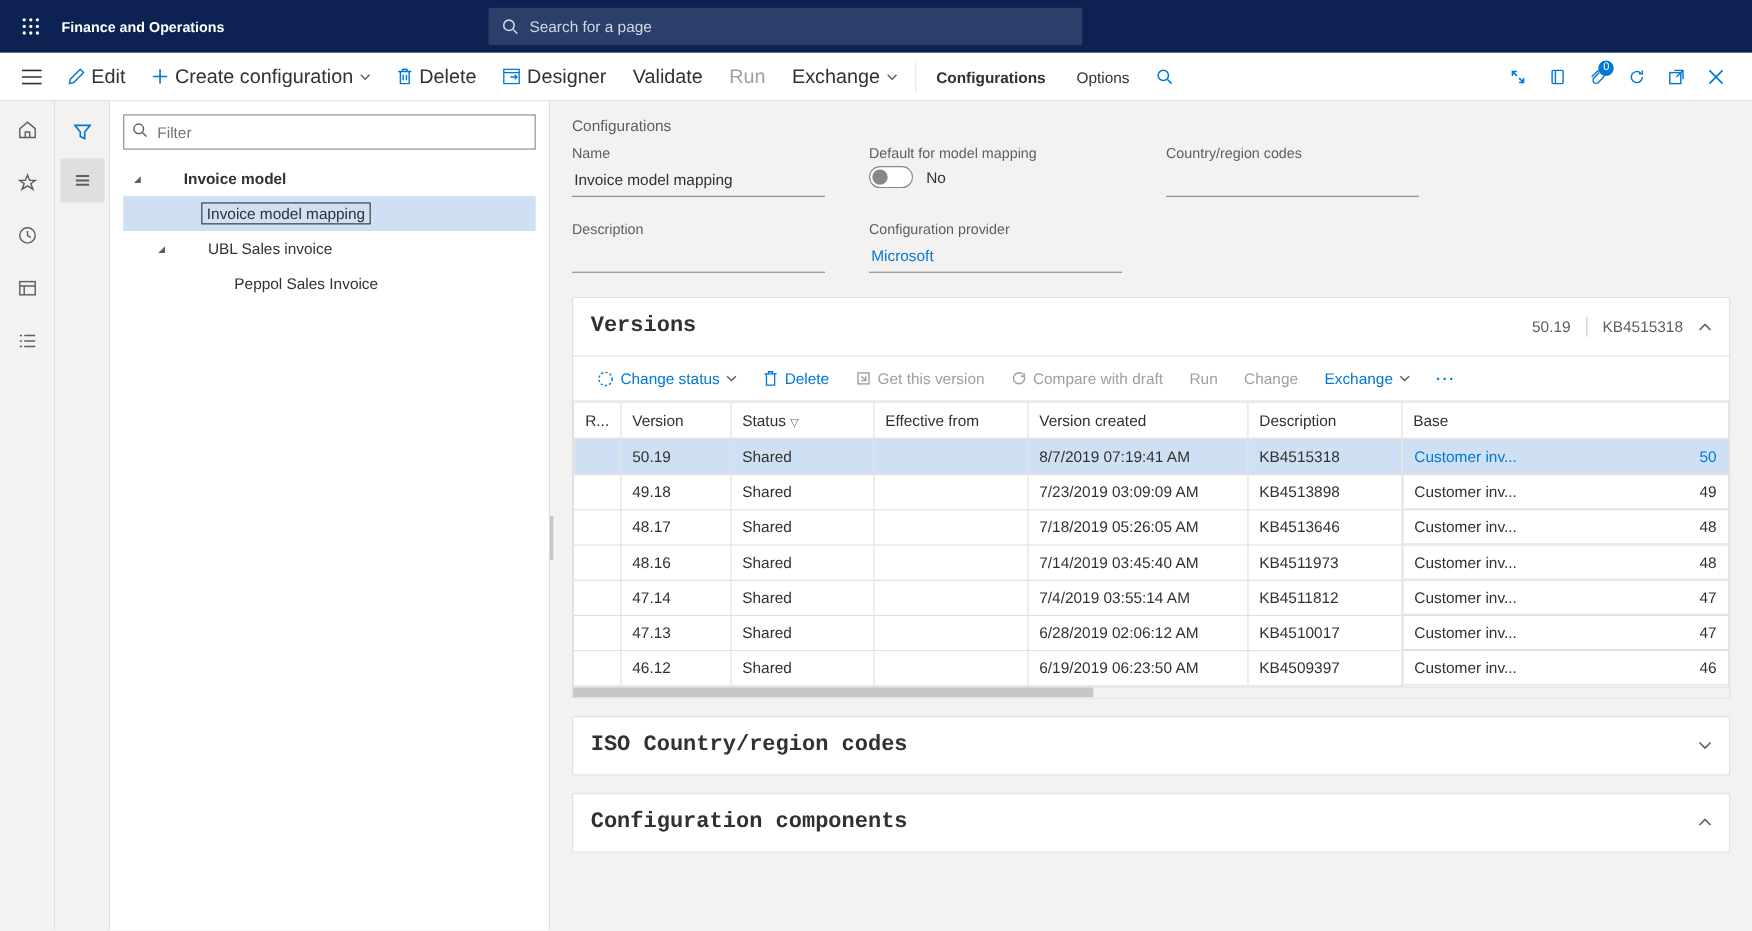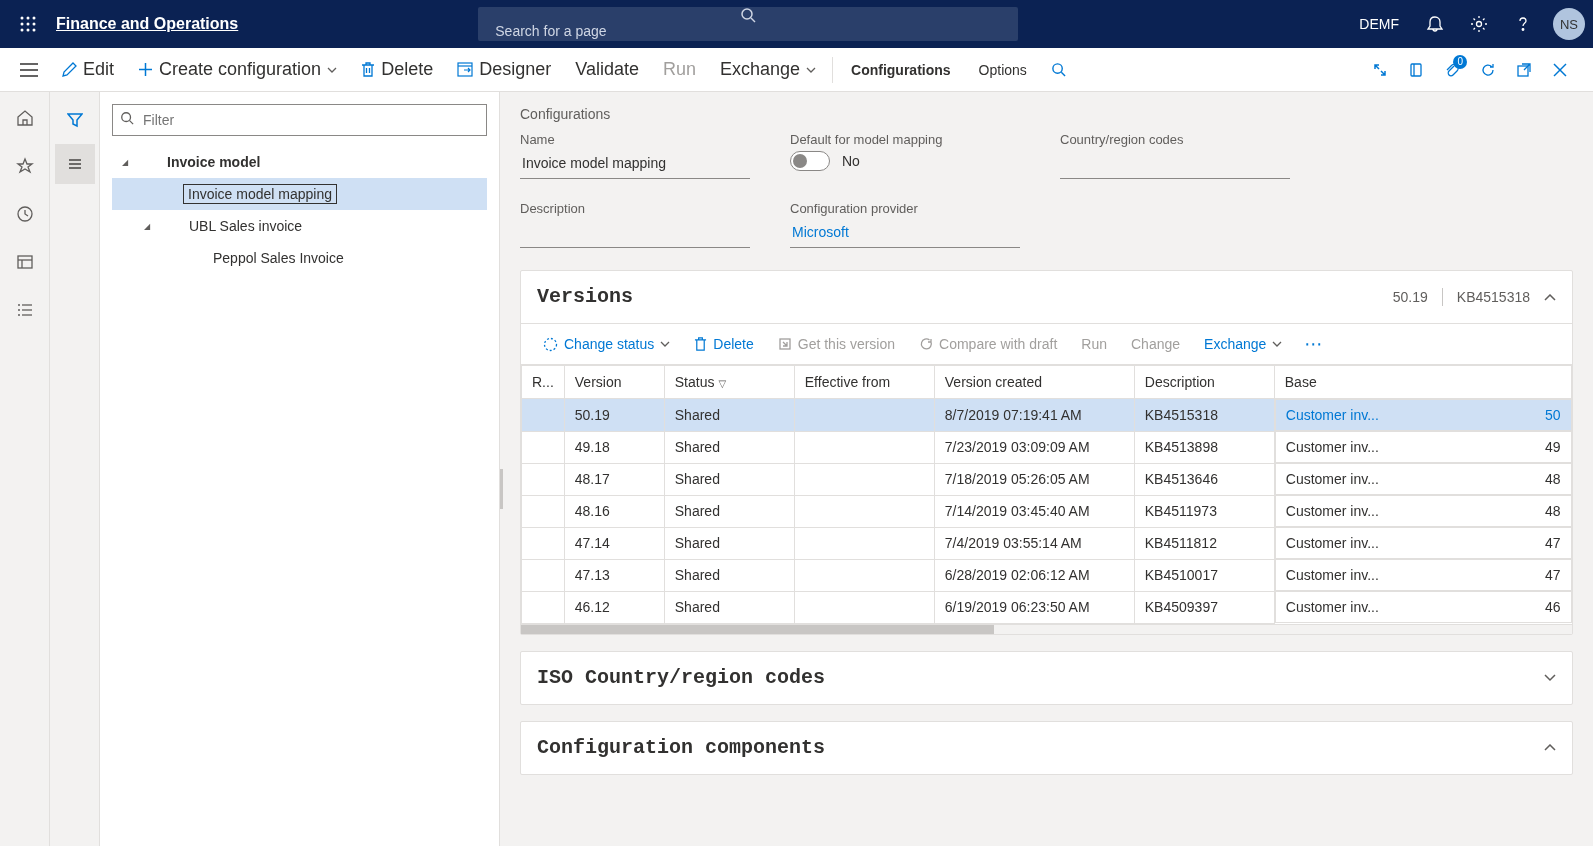--- a/index.html
+++ b/index.html
@@ -1,22 +1,22 @@
 <!DOCTYPE html>
 <html><head>
 <meta charset="utf-8">
 <style>
 * { box-sizing: border-box; margin: 0; padding: 0; }
 body { font-family: "Segoe UI", -apple-system, sans-serif; font-size: 14px; color: #323130; background: #f3f2f1; overflow: hidden; height: 100vh; }
 
 
 .top-header { background: #0b2253; color: #fff; height: 48px; display: flex; align-items: center; padding: 0 8px; }
 .waffle-icon { width: 40px; height: 40px; display: flex; align-items: center; justify-content: center; cursor: pointer; }
-.app-title { font-size: 16px; font-weight: 600; margin-left: 8px; text-decoration: underline; }
-.search-box-top { margin-left: 240px; background: #2a3f6a; height: 34px; width: 540px; border-radius: 2px; display: flex; align-items: center; padding: 0 12px; color: #cfd6e4; flex-direction: column; }
+.app-title { font-size: 13px; font-weight: 600; margin-left: 8px; }
+.search-box-top { margin-left: 240px; background: #2a3f6a; height: 34px; width: 540px; border-radius: 2px; display: flex; align-items: center; padding: 0 12px; color: #cfd6e4; }
 .search-box-top input { background: transparent; border: none; color: #fff; margin-left: 10px; font-size: 14px; outline: none; width: 100%; }
 .search-box-top input::placeholder { color: #cfd6e4; }
 .top-spacer { flex: 1; }
 .top-right { display: flex; align-items: center; gap: 4px; }
 .top-right-item { width: 40px; height: 40px; display: flex; align-items: center; justify-content: center; cursor: pointer; color: #fff; }
 .company-tag { font-size: 14px; padding: 0 12px; }
 .avatar { width: 32px; height: 32px; border-radius: 50%; background: #b0c4de; color: #333; display: flex; align-items: center; justify-content: center; font-size: 13px; margin-left: 6px; }
 
 
 .action-bar { background: #fff; height: 44px; border-bottom: 1px solid #e1dfdd; display: flex; align-items: center; padding: 0 8px; }
@@ -113,42 +113,20 @@
   </div>
   <div class="app-title">Finance and Operations</div>
   <div class="search-box-top">
     <svg width="16" height="16" viewBox="0 0 16 16" fill="none" stroke="#cfd6e4" stroke-width="1.5">
         <circle cx="7" cy="7" r="5"></circle>
         <line x1="11" y1="11" x2="15" y2="15"></line>
       </svg>
     <input placeholder="Search for a page" style="">
   </div>
   <div class="top-spacer"></div>
-  <div class="top-right">
-    <div class="company-tag">DEMF</div>
-    <div class="top-right-item">
-      <svg width="18" height="18" viewBox="0 0 18 18" fill="none" stroke="#fff" stroke-width="1.3">
-          <path d="M9 2 C6 2 4 4 4 7 L4 11 L2 14 L16 14 L14 11 L14 7 C14 4 12 2 9 2 Z"></path>
-          <path d="M7 14 C7 15.5 8 16 9 16 C10 16 11 15.5 11 14"></path>
-        </svg>
-    </div>
-    <div class="top-right-item">
-      <svg width="18" height="18" viewBox="0 0 18 18" fill="none" stroke="#fff" stroke-width="1.3">
-          <circle cx="9" cy="9" r="2.5"></circle>
-          <path d="M9 1 L9 3 M9 15 L9 17 M1 9 L3 9 M15 9 L17 9 M3.5 3.5 L5 5 M13 13 L14.5 14.5 M3.5 14.5 L5 13 M13 5 L14.5 3.5"></path>
-        </svg>
-    </div>
-    <div class="top-right-item">
-      <svg width="18" height="18" viewBox="0 0 18 18" fill="none" stroke="#fff" stroke-width="1.3">
-          <path d="M6 6 C6 4 7.5 3 9 3 C10.5 3 12 4 12 6 C12 8 9 8 9 11"></path>
-          <circle cx="9" cy="14.5" r="0.8" fill="#fff"></circle>
-        </svg>
-    </div>
-    <div class="avatar">NS</div>
-  </div>
 </div>
 
 <div class="action-bar">
   <div class="ab-left">
     <div class="ab-btn" style="padding:0 12px;">
       <svg width="18" height="14" viewBox="0 0 18 14" stroke="#323130" stroke-width="1.5">
           <line x1="0" y1="1" x2="18" y2="1"></line>
           <line x1="0" y1="7" x2="18" y2="7"></line>
           <line x1="0" y1="13" x2="18" y2="13"></line>
         </svg>

